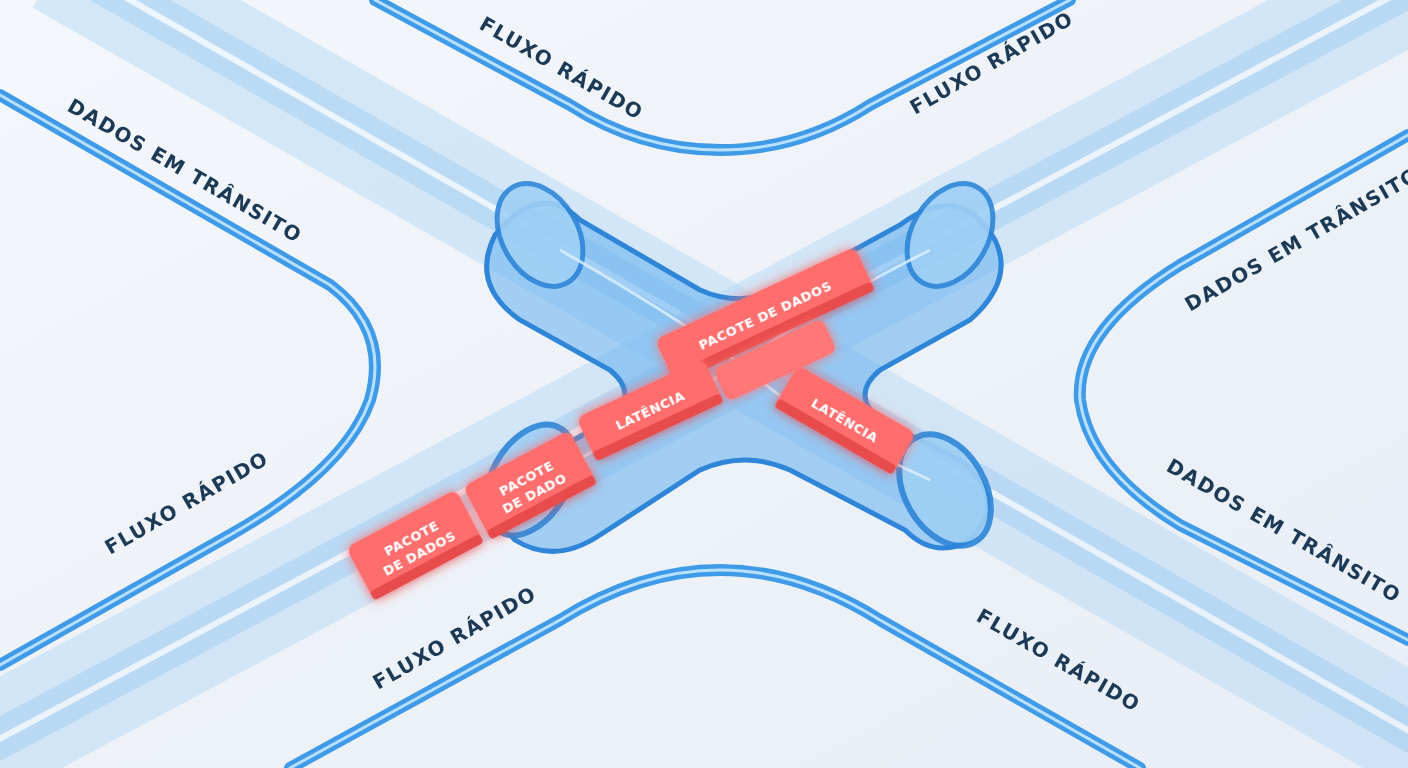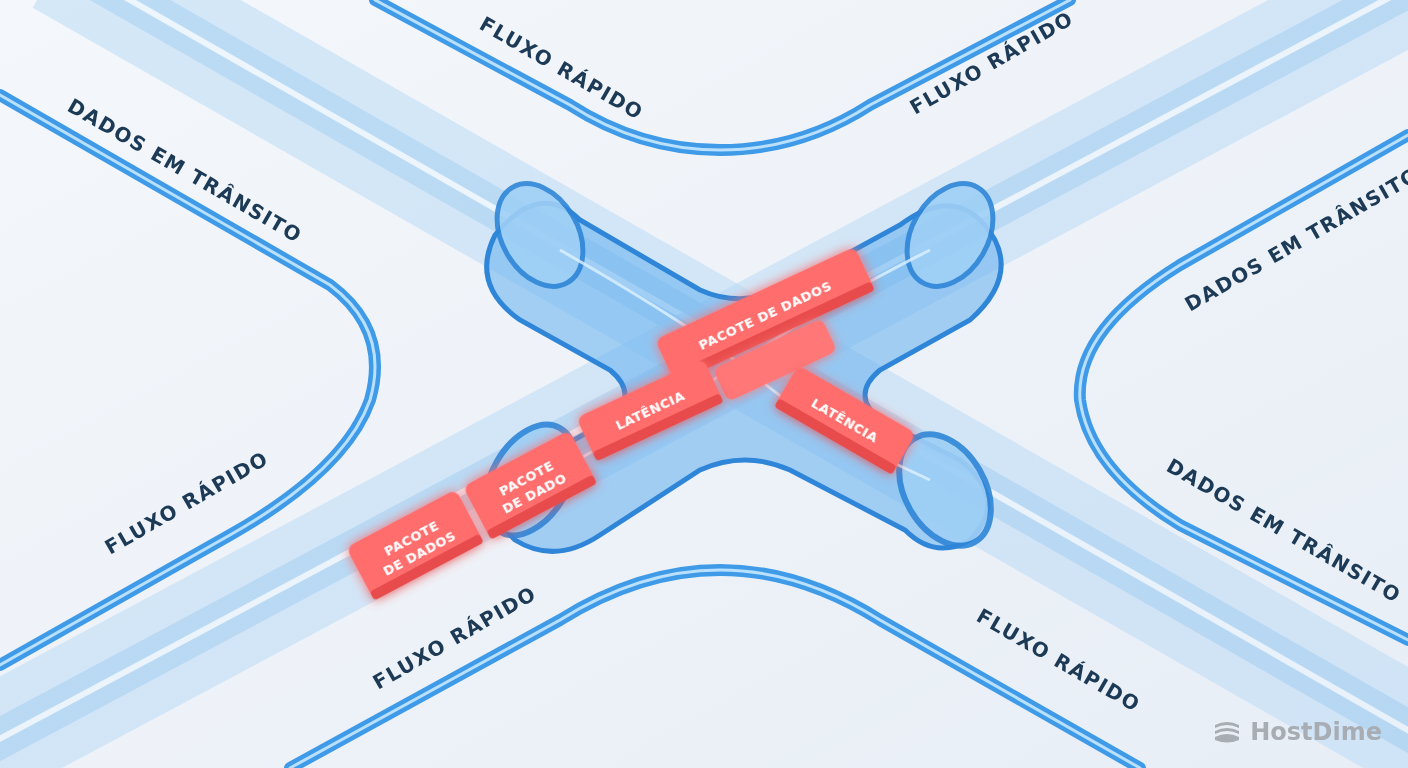--- a/index.html
+++ b/index.html
@@ -106,21 +106,13 @@
   <text class="lbl" transform="translate(478 28) rotate(30)">FLUXO RÁPIDO</text>
   <text class="lbl" transform="translate(915 115) rotate(-30)">FLUXO RÁPIDO</text>
   <text class="lbl" transform="translate(66 110) rotate(30)">DADOS EM TRÂNSITO</text>
   <text class="lbl" transform="translate(1190 312) rotate(-30)">DADOS EM TRÂNSITO</text>
   <text class="lbl" transform="translate(110 555) rotate(-30)">FLUXO RÁPIDO</text>
   <text class="lbl" transform="translate(1165 470) rotate(30)">DADOS EM TRÂNSITO</text>
   <text class="lbl" transform="translate(378 690) rotate(-30)">FLUXO RÁPIDO</text>
   <text class="lbl" transform="translate(975 620) rotate(30)">FLUXO RÁPIDO</text>
 </svg>
 
-<div class="logo">
-  <svg width="30" height="26" viewBox="0 0 30 26">
-    <path d="M3 6 Q15 0 27 6 L27 9 Q15 3 3 9 Z" fill="#a8adb4"></path>
-    <path d="M3 12 Q15 6 27 12 L27 15 Q15 9 3 15 Z" fill="#a8adb4"></path>
-    <path d="M3 18 Q15 12 27 18 L27 21 Q15 26 3 21 Z" fill="#a8adb4"></path>
-  </svg>
-  <span>HostDime</span>
-</div>
 </div>
 
 </body></html>

